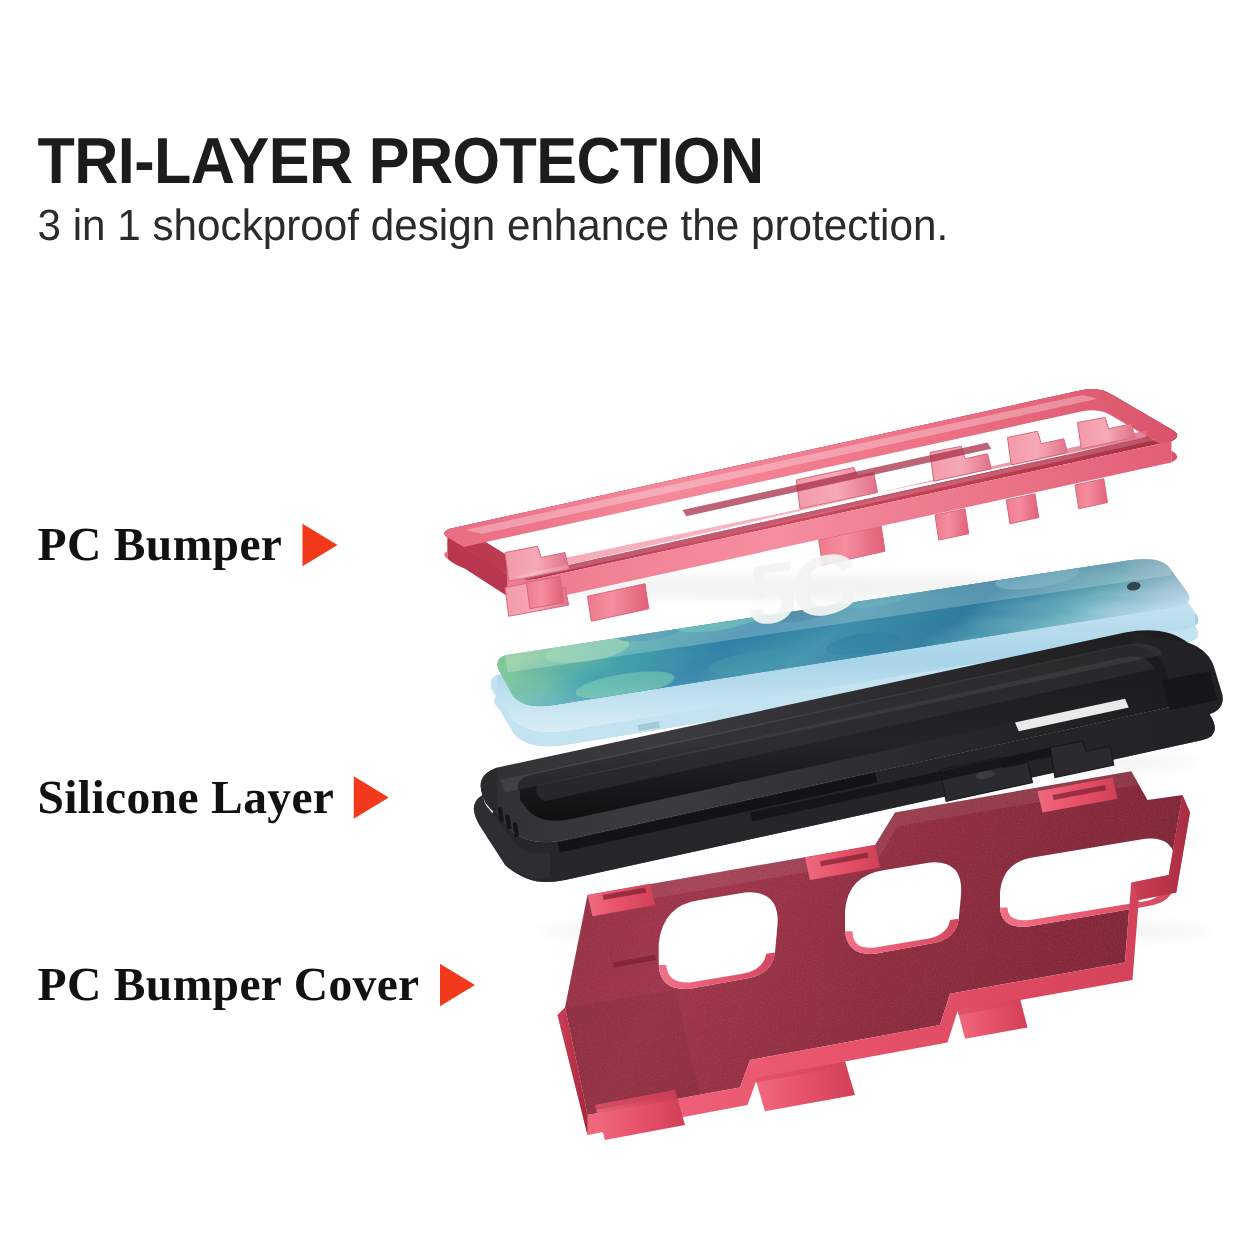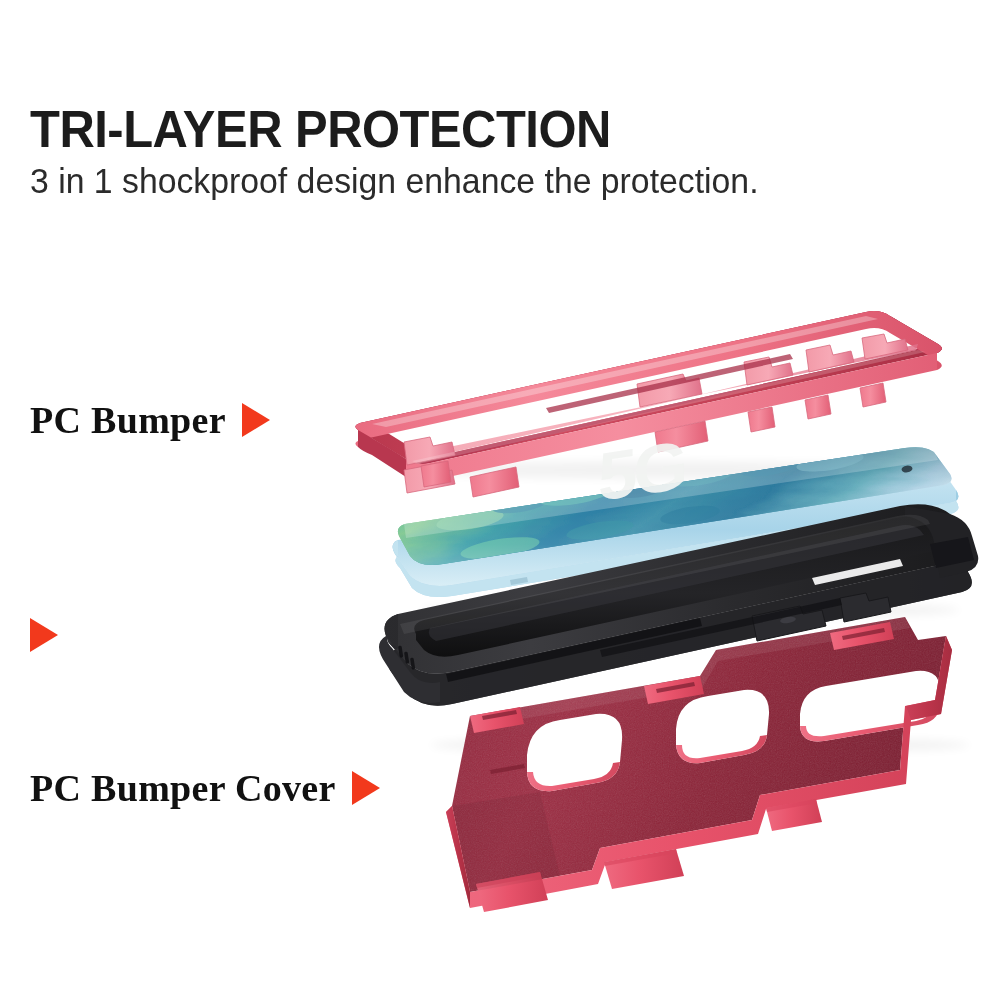--- a/index.html
+++ b/index.html
@@ -63,21 +63,21 @@
     color: #111111;
     letter-spacing: 0.3px;
   }
   .arrow {
     width: 0; height: 0;
     border-top: 17px solid transparent;
     border-bottom: 17px solid transparent;
     border-left: 28px solid #f2391c;
     flex: 0 0 auto;
   }
-  #label-bumper { top: 400px; }
+  #label-bumper { top: 416px; }
   #label-silicone { top: 618px; }
   #label-inner { top: 768px; }
 
   
   #stage {
     position: absolute;
     left: 0; top: 0;
     width: 996px; height: 996px;
     pointer-events: none;
   }
@@ -90,20 +90,21 @@
   <div id="title">TRI-LAYER PROTECTION</div>
   <div id="subtitle">3 in 1 shockproof design enhance the protection.</div>
 </div>
 
 <div class="label-row" id="label-bumper">
   <span class="label-text">PC Bumper</span>
   <span class="arrow"></span>
 </div>
 
 <div class="label-row" id="label-silicone">
+  <span class="label-text">Silicone Layer</span>
   <span class="arrow"></span>
 </div>
 
 <div class="label-row" id="label-inner">
   <span class="label-text">PC Bumper Cover</span>
   <span class="arrow"></span>
 </div>
 
 <div id="stage">
 <svg width="996" height="996" viewBox="0 0 996 996" xmlns="http://www.w3.org/2000/svg">

